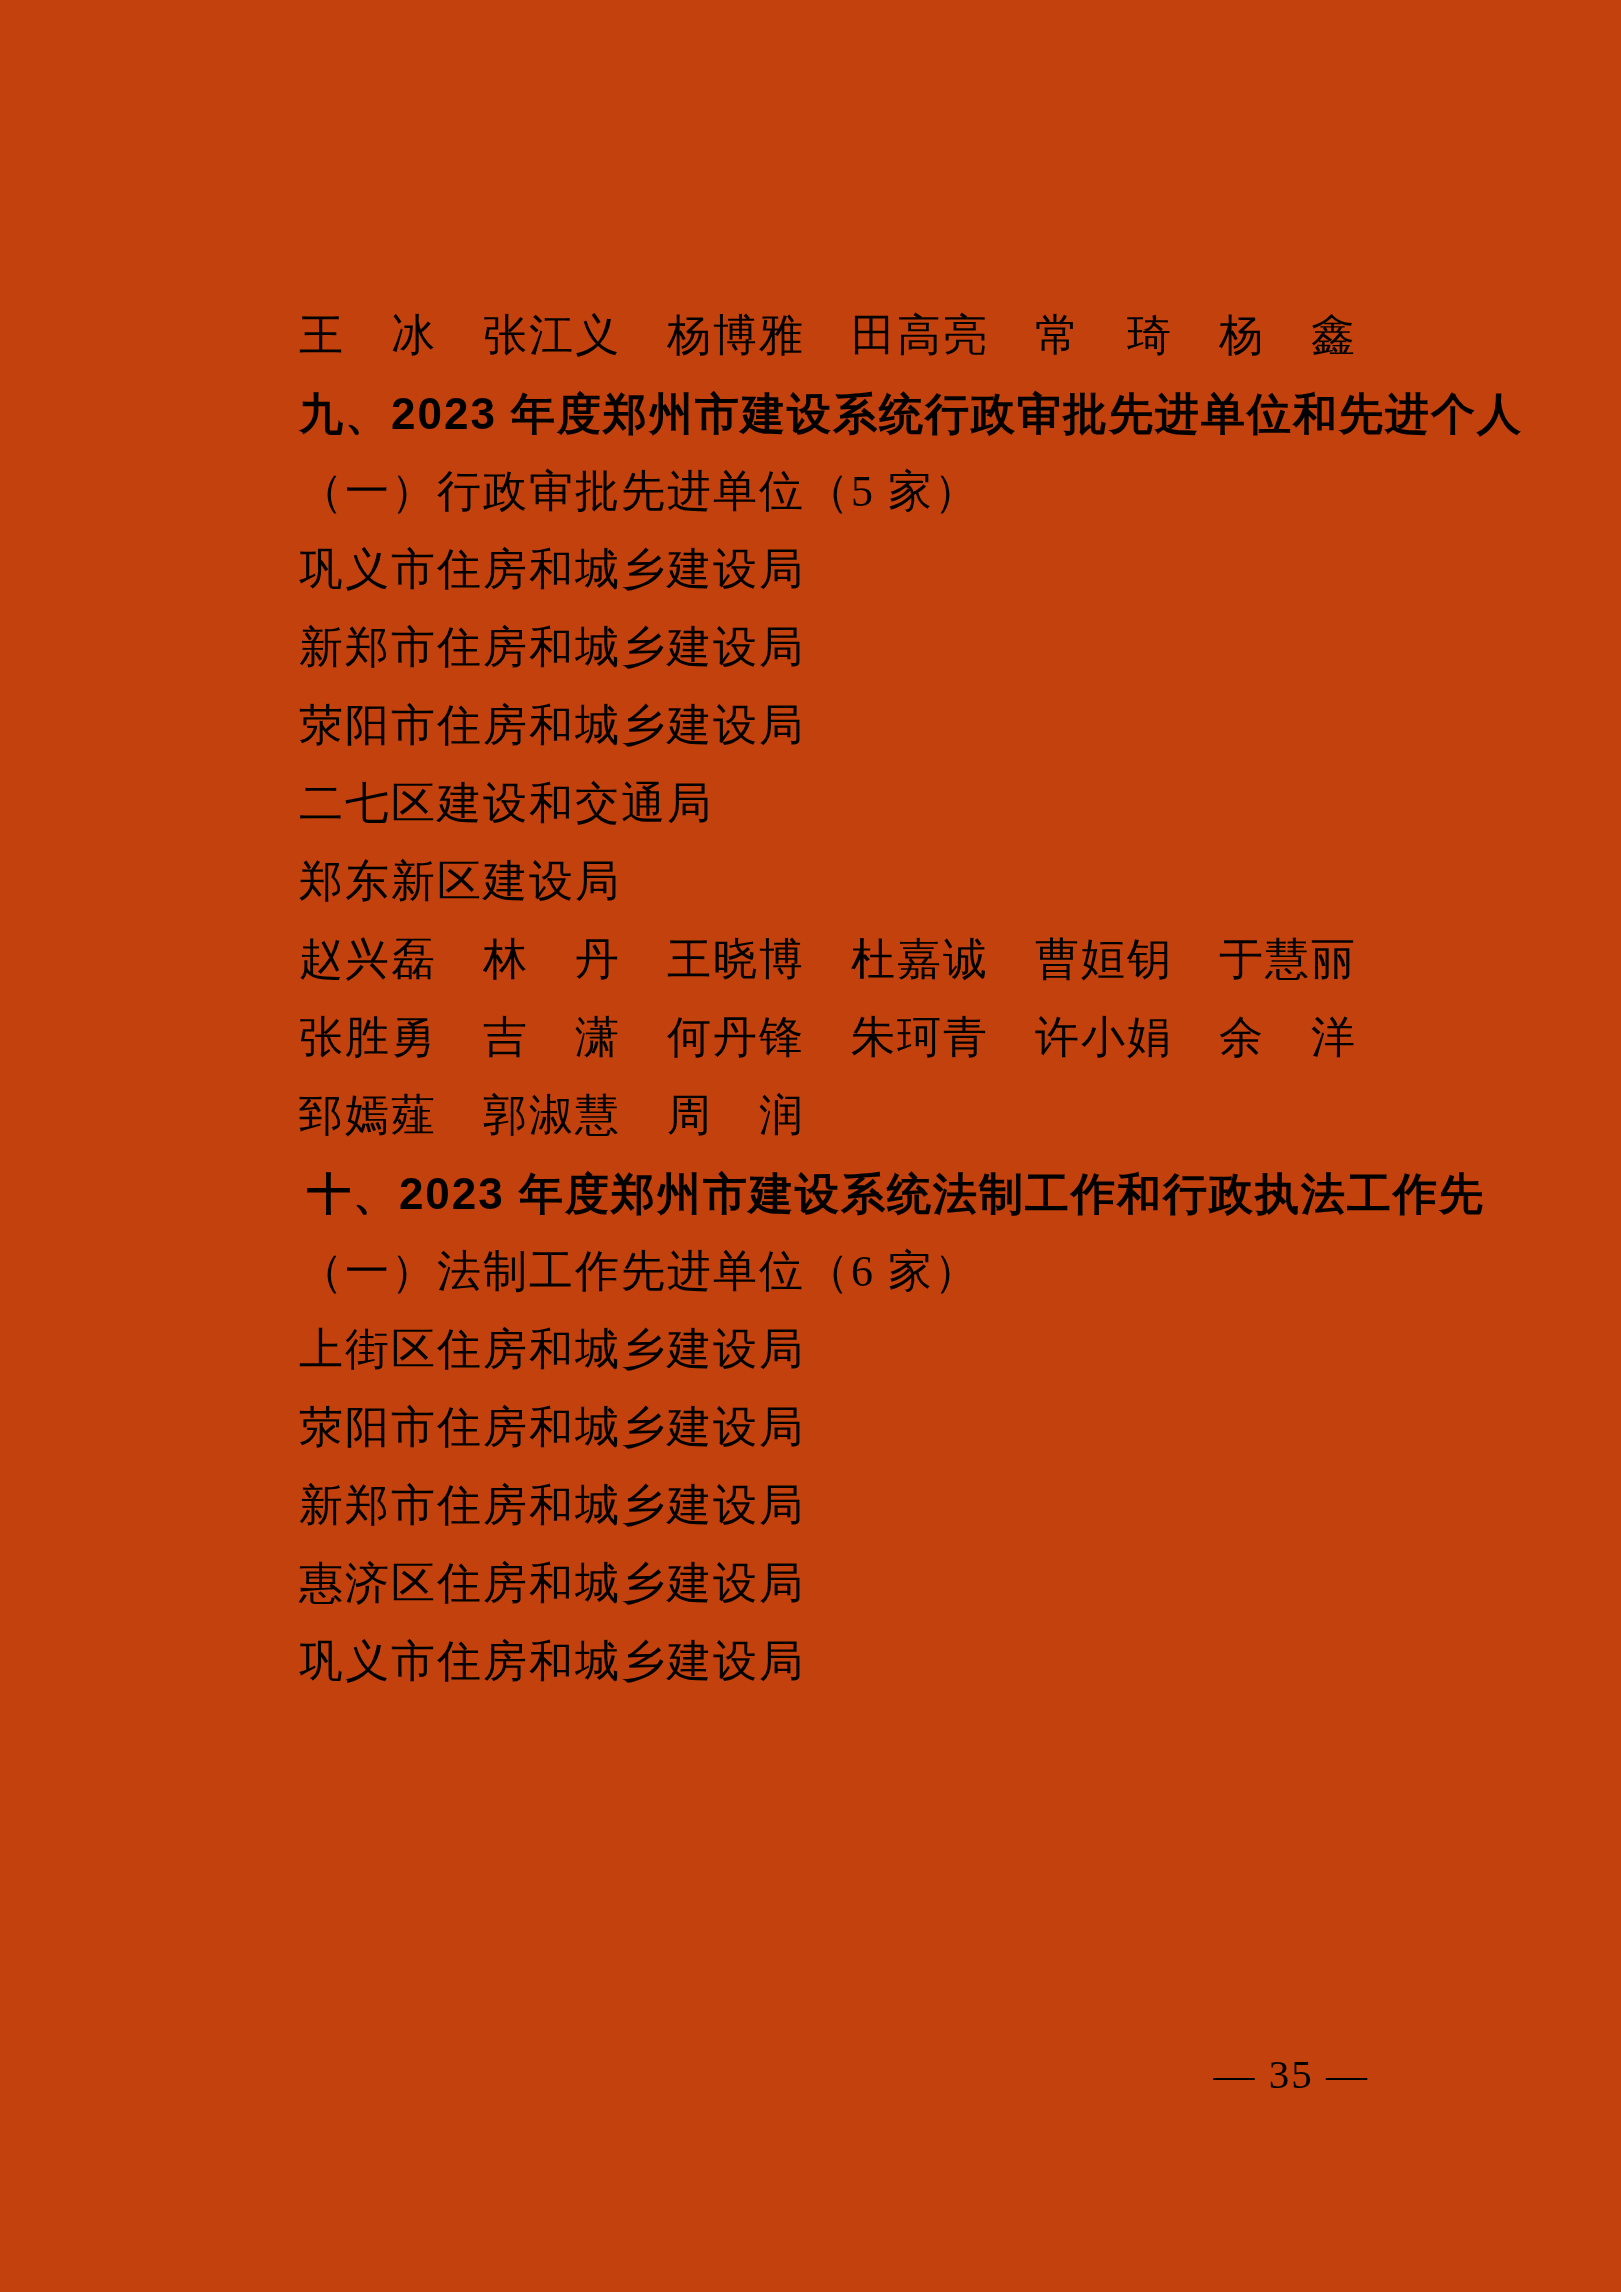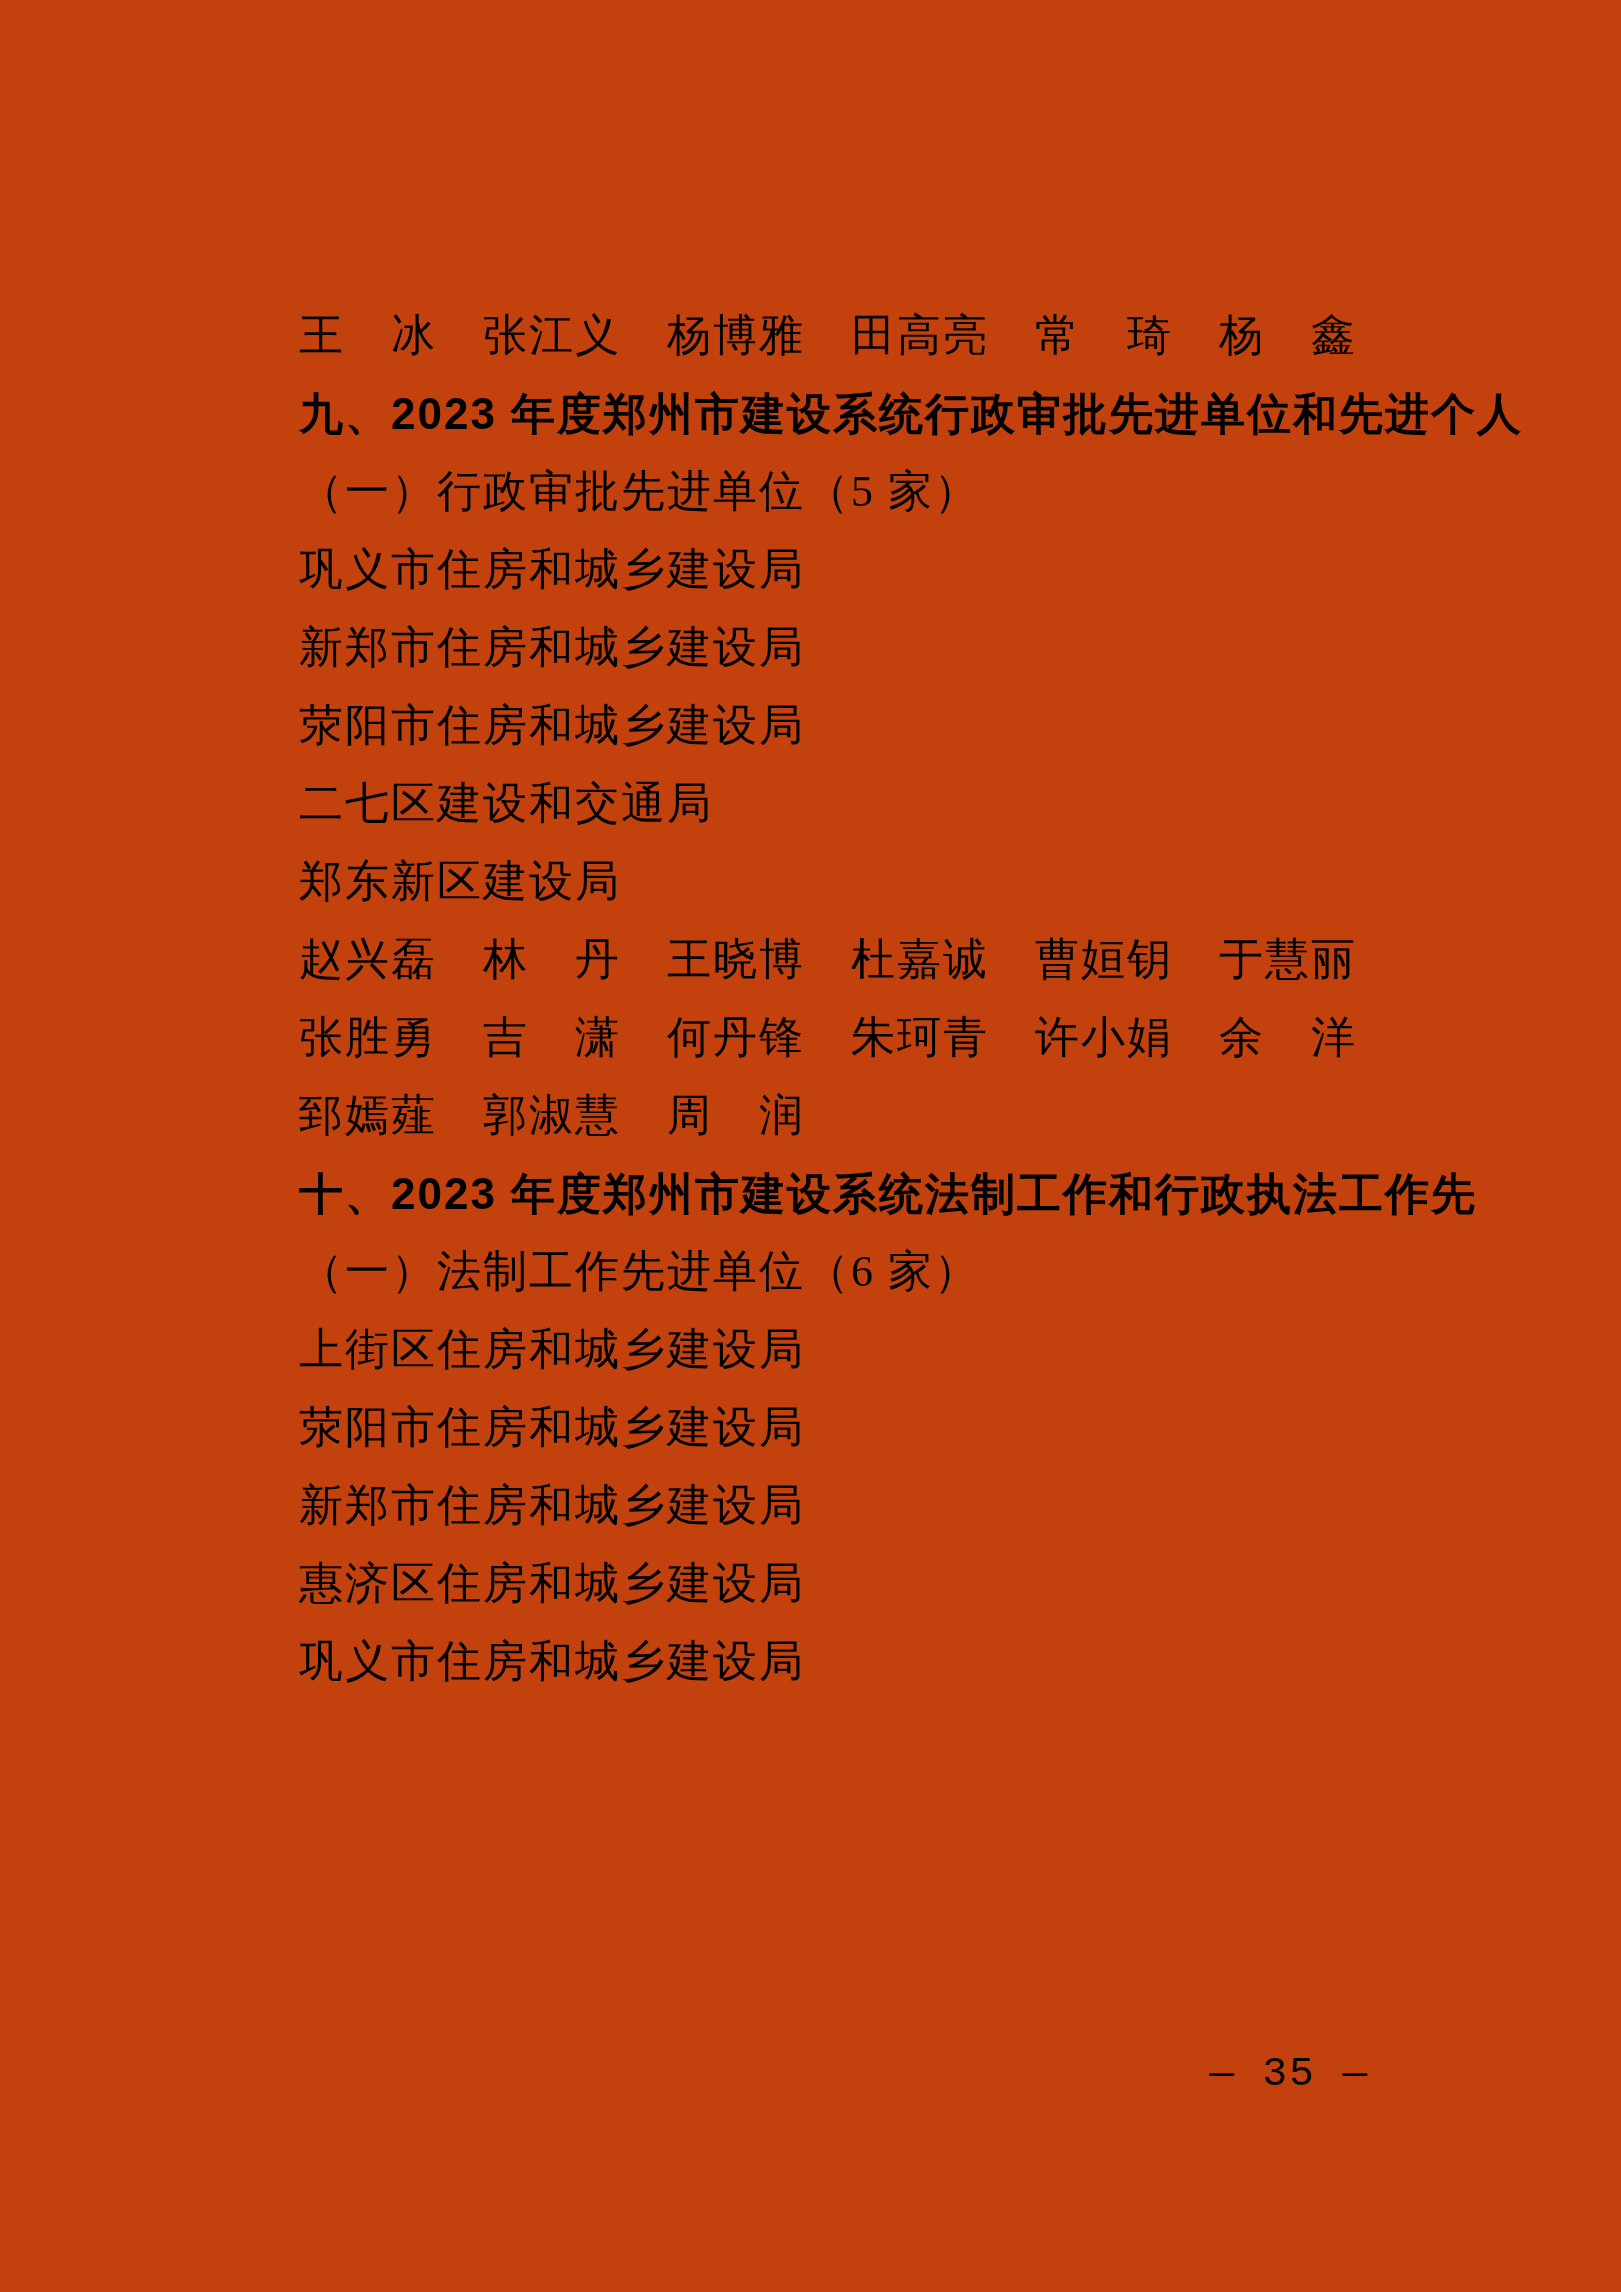--- a/index.html
+++ b/index.html
@@ -32,32 +32,33 @@
     white-space: nowrap;
   }
   .indent {
     text-indent: 2em;
   }
   
   .h-bold {
     font-family: "Liberation Sans", "DejaVu Sans", sans-serif;
     font-weight: bold;
     letter-spacing: 1px;
+    text-align: right;
   }
   
   .sub-head {
     font-family: "Liberation Serif", "DejaVu Serif", serif;
   }
   .footer {
     position: absolute;
     top: 2047px;
     right: 252px;
     font-size: 41px;
     line-height: 55px;
-    font-family: Liberation Mono, monospace;
+    font-family: Liberation Serif, serif;
     letter-spacing: 2px;
   }
 </style>
 </head>
 <body>
 
 <div class="page">
   <div class="content">
 
     <p class="indent">王　冰　张江义　杨博雅　田高亮　常　琦　杨　鑫</p>

